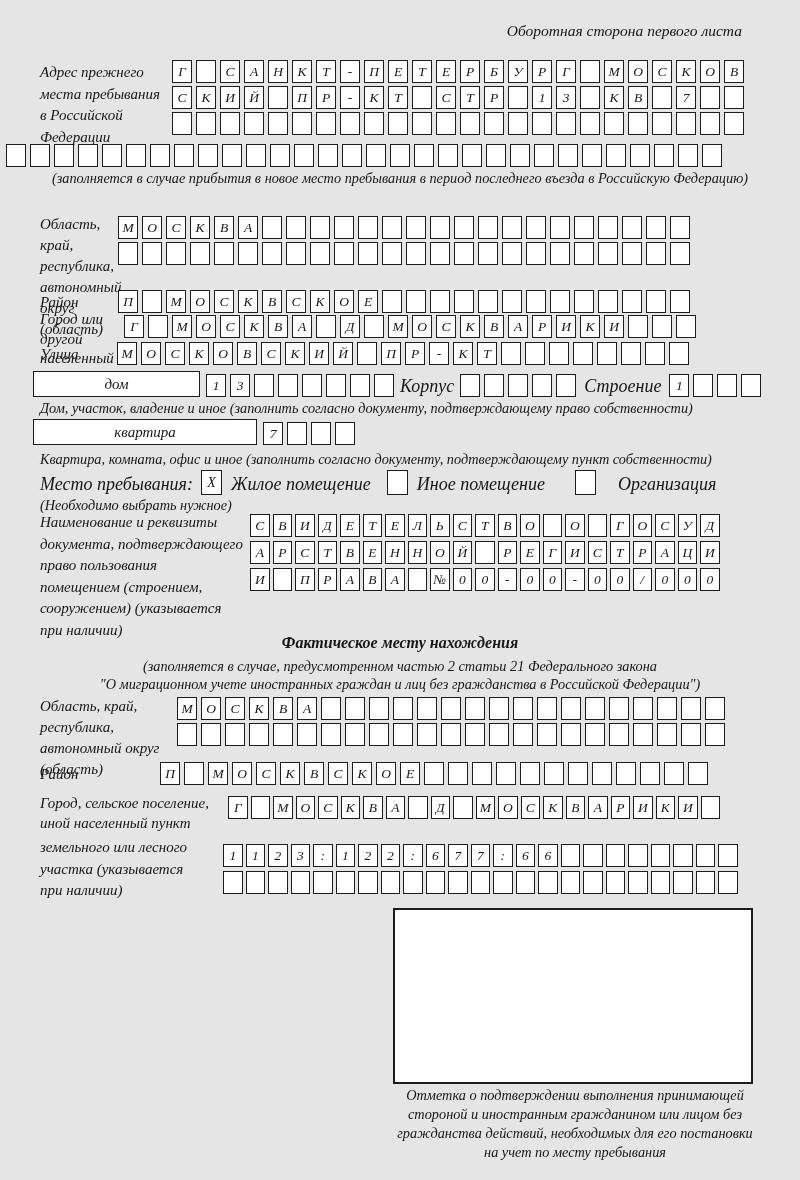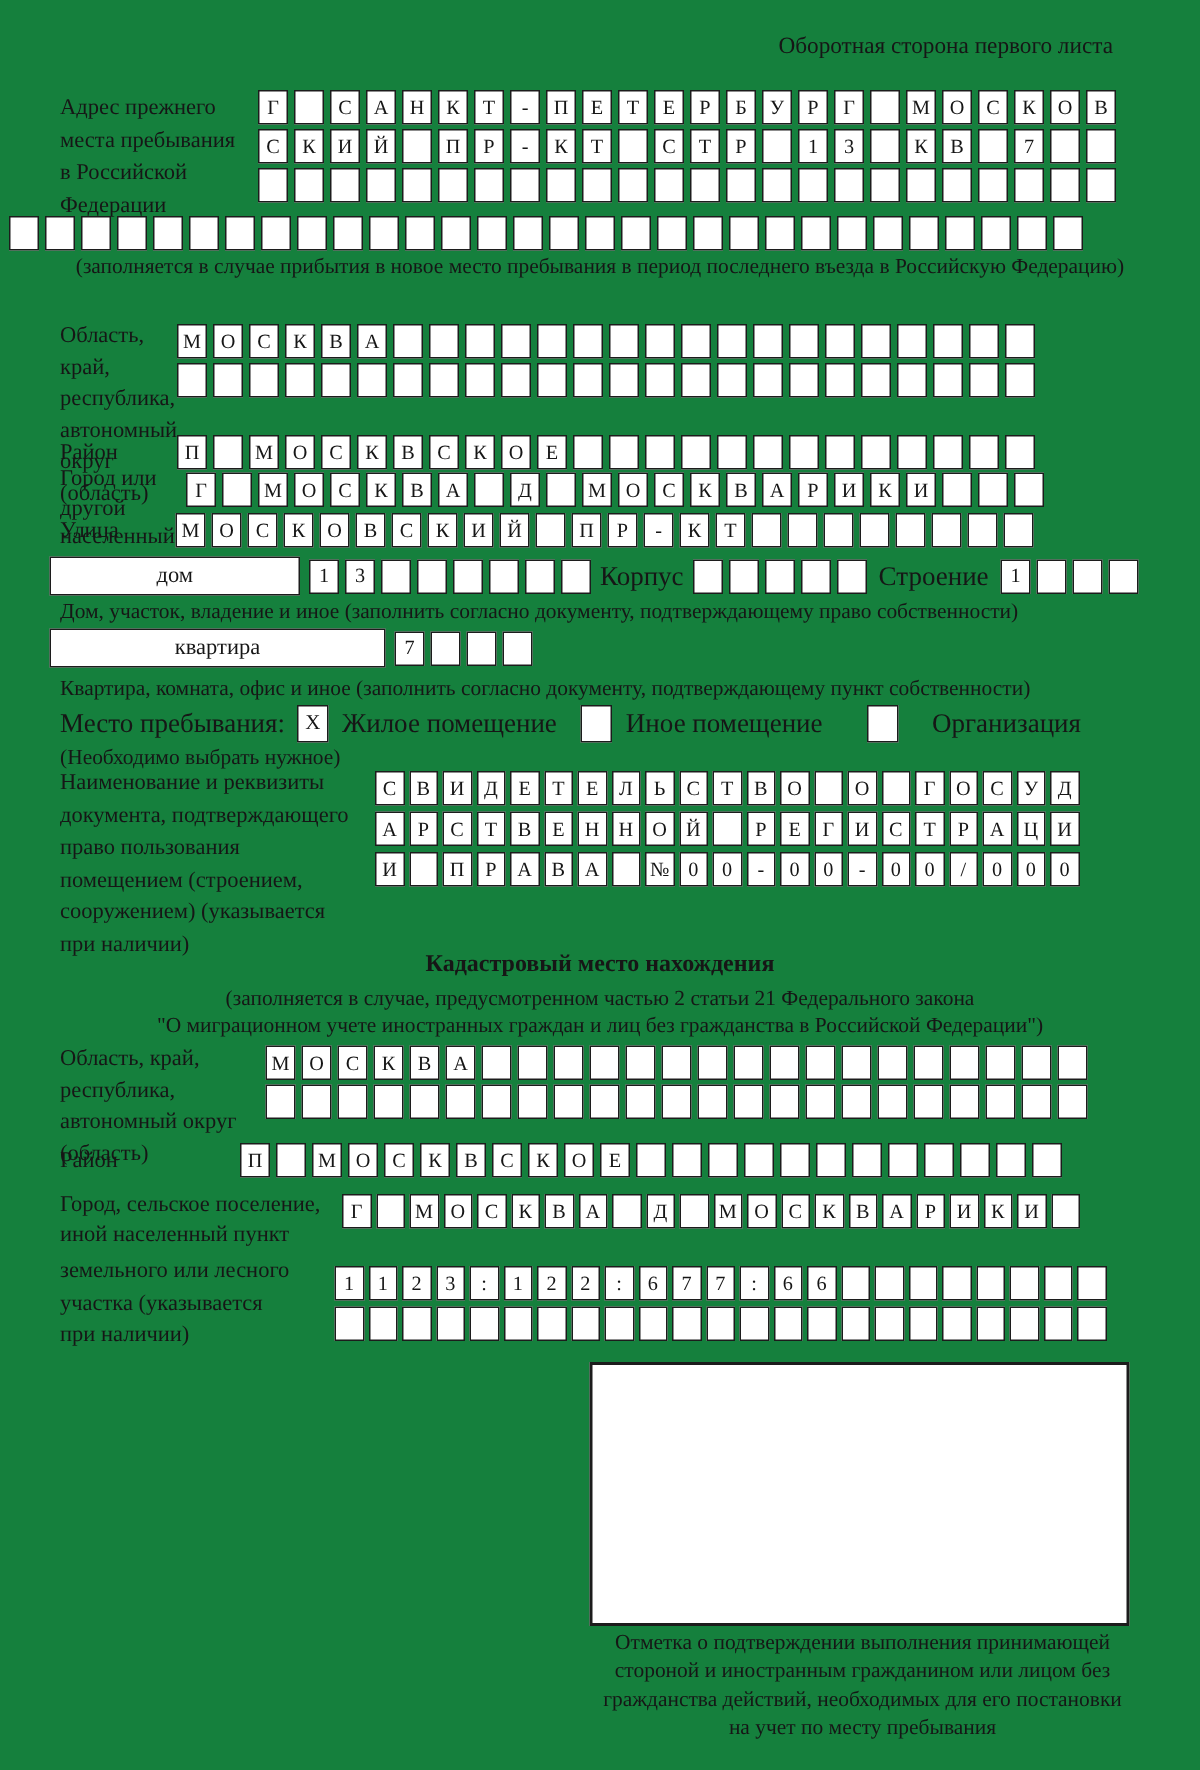--- a/index.html
+++ b/index.html
@@ -1,35 +1,35 @@
 <!DOCTYPE html>
 <html><head>
 <meta charset="utf-8">
 <style>
   html,body{margin:0;padding:0;background:#fff;}
   .page{
-    position:relative;width:800px;height:1180px;background:#15803d;
-    font-family:"Liberation Serif","DejaVu Serif",serif;color:#161616;overflow:hidden;
+    position:relative;width:800px;height:1180px;background:#e5e5e5;
+    font-family:"Liberation Serif","DejaVu Serif",serif;color:#161616;overflow:hidden;font-style:italic;
   }
   .abs{position:absolute;}
   .centerw{left:0;width:800px;text-align:center;}
   .page-note{position:absolute;top:22px;right:58px;font-size:15.5px;}
   .title{font-weight:bold;font-size:16px;}
   .note{font-size:14.3px;}
   .label{font-size:15px;line-height:21px;}
   .label.lh19 div{line-height:19.5px;}
   .label.lh21 div{line-height:21.5px;}
   .cellrow{display:flex;margin-bottom:3px;}
   .cell{
     flex:none;width:18px;height:21px;border:1.6px solid #1c1c1c;margin-right:4px;
     display:flex;align-items:center;justify-content:center;
     font-size:13.5px;line-height:1;background:#fff;
   }
   .sm .cell{width:17.5px;margin-right:3px;border-width:1.5px;}
-  .inline-row{display:flex;align-items:center;}
+  .inline-row{display:flex;align-items:flex-end;}
   .bigbox{
     flex:none;height:24px;border:1.7px solid #1c1c1c;display:flex;align-items:center;
     justify-content:center;font-size:15px;background:#fff;
   }
   .checkbox{
     flex:none;width:19px;height:23px;border:1.6px solid #1c1c1c;display:flex;
     align-items:center;justify-content:center;font-size:14px;background:#fff;
   }
   .opt-label{font-size:18px;white-space:nowrap;}
   .stamp-box{position:absolute;left:393px;top:908px;width:356px;height:172px;border:2px solid #1c1c1c;background:#fff;}
@@ -438,21 +438,21 @@
         <span class="cell">-</span>
         <span class="cell">0</span>
         <span class="cell">0</span>
         <span class="cell">/</span>
         <span class="cell">0</span>
         <span class="cell">0</span>
         <span class="cell">0</span>
       </div>
   </div>
 
-  <div class="abs title centerw" style="top:634px">Кадастровый место нахождения</div>
+  <div class="abs title centerw" style="top:634px">Фактическое месту нахождения</div>
   <div class="abs note centerw" style="top:657px">
       <div>(заполняется в случае, предусмотренном частью 2 статьи 21 Федерального закона</div>
       <div>"О миграционном учете иностранных граждан и лиц без гражданства в Российской Федерации")</div>
     </div>
 
   <div class="abs label" style="left:40px;top:696px;width:135px;line-height:21px">
       <div>Область, край,</div>
       <div>республика,</div>
       <div>автономный округ</div>
       <div>(область)</div>

